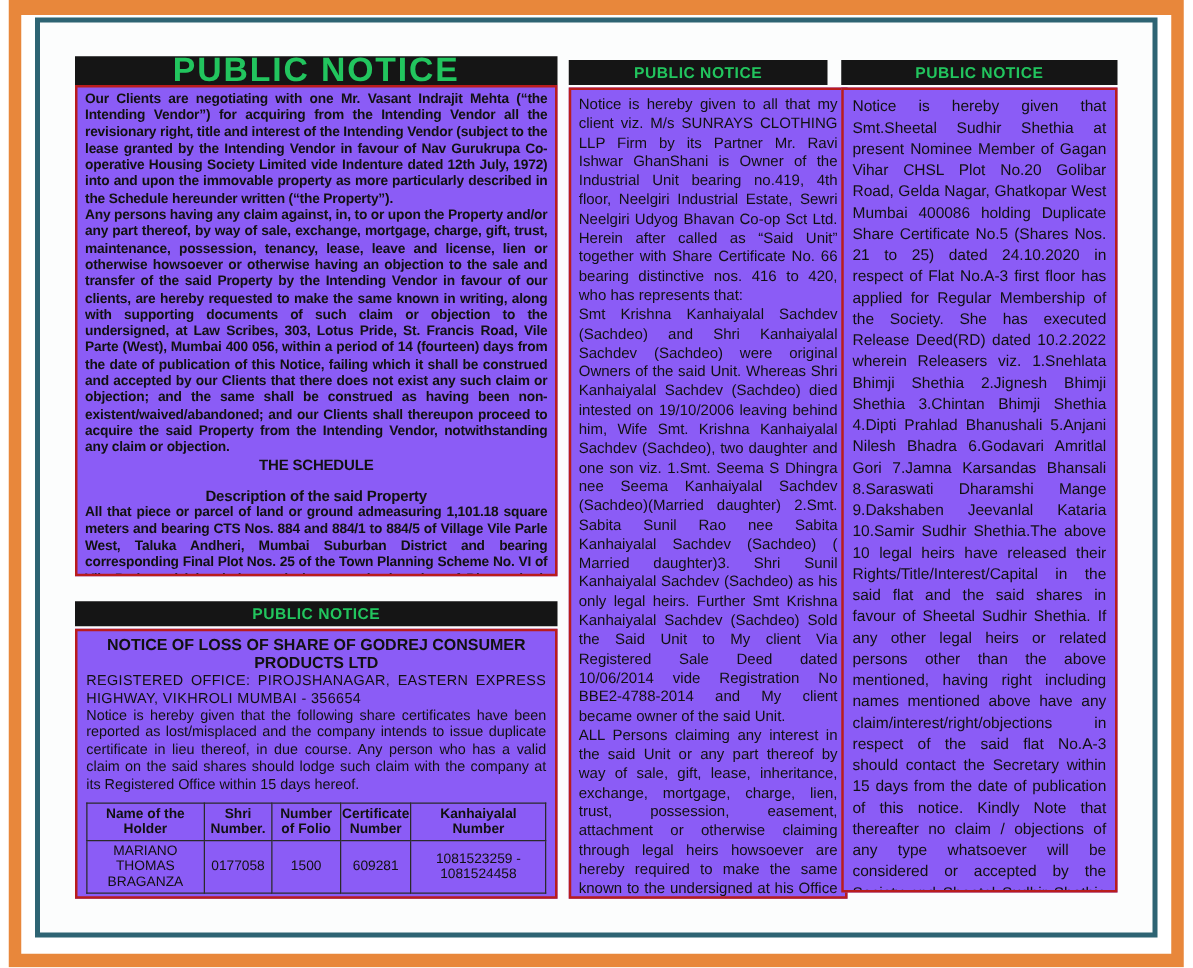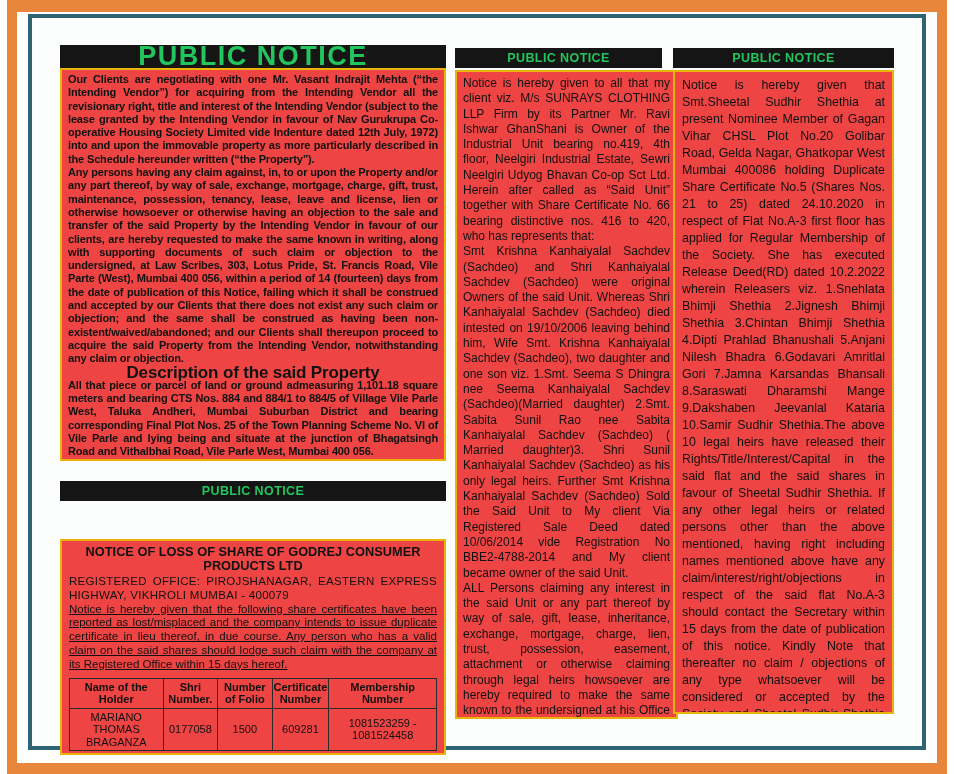--- a/index.html
+++ b/index.html
@@ -20,35 +20,35 @@
     border:4px solid #2E6473; background:#fcfdfd;
   }
   .notice-header {
     position:absolute; background:#151515; color:#22c55e;
     display:flex; align-items:center; justify-content:center;
     font-weight:bold;
   }
   .notice-header.big { font-size:27px; letter-spacing:1.5px; }
   .notice-header.small { font-size:12.5px; letter-spacing:.4px; }
   .notice-body {
-    position:absolute; background:#ef4444; border:2px solid #eab308;
+    position:absolute; background:#8b5cf6; border:2px solid #b91c1c;
     overflow:hidden; color:#111;
   }
   
   .vendor-body { padding:3px 6px; font-size:11px; font-weight:bold;
     line-height:13.3px; letter-spacing:-0.15px; }
   .vendor-body p { text-align:justify; }
   .center-bold { text-align:center; font-weight:bold; }
   .sched-title { font-size:12px; }
-  .sched-sub { font-size:17px; }
+  .sched-sub { font-size:12px;margin-top:12px; }
   
   .godrej-body { padding:4px 7px; font-size:11.5px; line-height:13.8px; }
   .godrej-title { text-align:center; font-weight:bold; font-size:12.8px; line-height:14px; margin-bottom:2px; }
   .godrej-office { text-align:justify; letter-spacing:.3px; }
-  .godrej-text { text-align:justify;text-decoration:underline; }
+  .godrej-text { text-align:justify; }
   .godrej-table { width:100%; border-collapse:collapse; margin-top:6px; }
   .godrej-table th, .godrej-table td {
     border:1.5px solid #2a2a2a; text-align:center; padding:2px 1px;
     font-size:11px; line-height:12.5px;
   }
   .godrej-table th { font-weight:bold; }
   .godrej-table td { height:36px; }
   .godrej-foot { margin-top:3px; line-height:15px; }
   
   .sunrays-body { padding:4px 6px; font-size:12px; line-height:15.3px; }
@@ -60,38 +60,39 @@
 <body>
 
 <div class="page">
   <div class="orange-frame"></div>
   <div class="teal-frame"></div>
 
   <div class="notice-header big" style="left:60px; top:45px; width:386px; height:23px;">PUBLIC NOTICE</div>
   <div class="notice-body vendor-body" style="left:60px; top:68px; width:386px; height:393px;">
     <p>Our Clients are negotiating with one Mr. Vasant Indrajit Mehta (“the Intending Vendor”) for acquiring from the Intending Vendor all the revisionary right, title and interest of the Intending Vendor (subject to the lease granted by the Intending Vendor in favour of Nav Gurukrupa Co-operative Housing Society Limited vide Indenture dated 12th July, 1972) into and upon the immovable property as more particularly described in the Schedule hereunder written (“the Property”).</p>
     <p>Any persons having any claim against, in, to or upon the Property and/or any part thereof, by way of sale, exchange, mortgage, charge, gift, trust, maintenance, possession, tenancy, lease, leave and license, lien or otherwise howsoever or otherwise having an objection to the sale and transfer of the said Property by the Intending Vendor in favour of our clients, are hereby requested to make the same known in writing, along with supporting documents of such claim or objection to the undersigned, at Law Scribes, 303, Lotus Pride, St. Francis Road, Vile Parte (West), Mumbai 400 056, within a period of 14 (fourteen) days from the date of publication of this Notice, failing which it shall be construed and accepted by our Clients that there does not exist any such claim or objection; and the same shall be construed as having been non-existent/waived/abandoned; and our Clients shall thereupon proceed to acquire the said Property from the Intending Vendor, notwithstanding any claim or objection.</p>
+    <div class="center-bold sched-title">THE SCHEDULE</div>
     <div class="center-bold sched-sub">Description of the said Property</div>
     <p>All that piece or parcel of land or ground admeasuring 1,101.18 square meters and bearing CTS Nos. 884 and 884/1 to 884/5 of Village Vile Parle West, Taluka Andheri, Mumbai Suburban District and bearing corresponding Final Plot Nos. 25 of the Town Planning Scheme No. VI of Vile Parle and lying being and situate at the junction of Bhagatsingh Road and Vithalbhai Road, Vile Parle West, Mumbai 400 056.</p>
 
   </div>
 
   <div class="notice-header small" style="left:60px; top:481px; width:386px; height:20px;">PUBLIC NOTICE</div>
-  <div class="notice-body godrej-body" style="left:60px; top:503px; width:386px; height:216px;margin-top:36px;">
+  <div class="notice-body godrej-body" style="left:60px; top:503px; width:386px; height:216px;">
     <div class="godrej-title">NOTICE OF LOSS OF SHARE OF GODREJ CONSUMER PRODUCTS LTD</div>
-    <div class="godrej-office">REGISTERED OFFICE: PIROJSHANAGAR, EASTERN EXPRESS HIGHWAY, VIKHROLI MUMBAI - 400079</div>
+    <div class="godrej-office">REGISTERED OFFICE: PIROJSHANAGAR, EASTERN EXPRESS HIGHWAY, VIKHROLI MUMBAI - 356654</div>
     <div class="godrej-text">Notice is hereby given that the following share certificates have been reported as lost/misplaced and the company intends to issue duplicate certificate in lieu thereof, in due course. Any person who has a valid claim on the said shares should lodge such claim with the company at its Registered Office within 15 days hereof.</div>
     <table class="godrej-table">
       <thead>
         <tr>
           <th style="width:26%">Name of the Holder</th>
           <th style="width:15%">Shri Number.</th>
           <th style="width:15%">Number of Folio</th>
           <th style="width:14%">Certificate Number</th>
-          <th style="width:30%">Membership Number</th>
+          <th style="width:30%">Kanhaiyalal Number</th>
         </tr>
       </thead>
       <tbody>
         <tr>
           <td>MARIANO THOMAS BRAGANZA</td>
           <td>0177058</td>
           <td>1500</td>
           <td>609281</td>
           <td>1081523259 - 1081524458</td>
         </tr>

